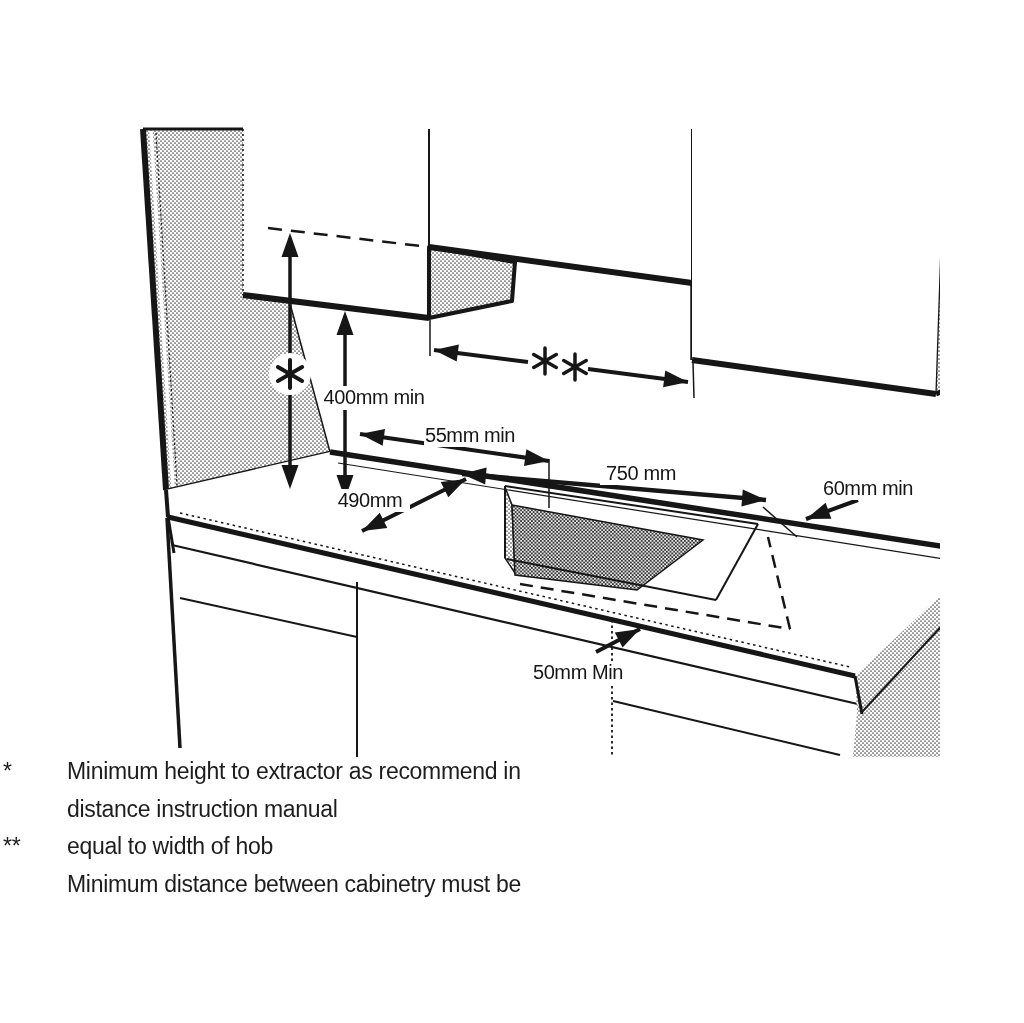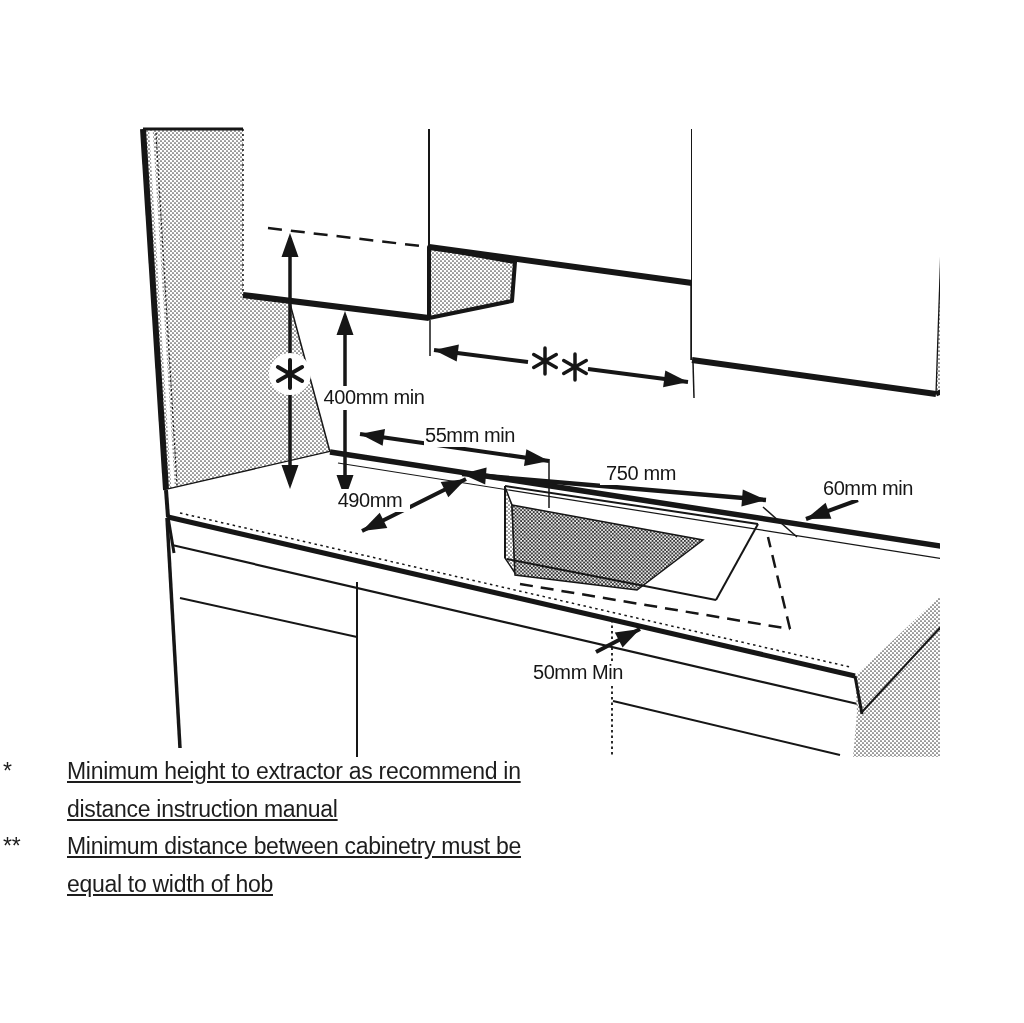--- a/index.html
+++ b/index.html
@@ -5,21 +5,21 @@
   html,body{margin:0;padding:0;background:#ffffff;}
   #page{position:relative;width:940px;height:1023px;background:#ffffff;overflow:hidden;
         font-family:"Liberation Sans",sans-serif;}
   #drawing{position:absolute;left:0;top:0;}
   .dimlabel{font-family:"Liberation Sans",sans-serif;font-size:20px;letter-spacing:-0.4px;
             fill:#161616;}
   .footnotes{position:absolute;left:0;top:0;width:640px;color:#1d1d1d;
              font-size:23px;letter-spacing:-0.3px;line-height:38px;}
   .fn-row{position:absolute;left:0;width:640px;}
   .fn-marker{position:absolute;left:3px;top:0;}
-  .fn-text{position:absolute;left:67px;top:0;width:560px;text-decoration:underline;}
+  .fn-text{position:absolute;left:67px;top:0;width:560px;}
 </style>
 </head>
 <body>
 
 <div id="page">
 
 <svg id="drawing" width="1024" height="1023" viewBox="0 0 1024 1023">
   <defs>
     <pattern id="hl" patternUnits="userSpaceOnUse" width="4" height="4">
       <rect width="4" height="4" fill="#ffffff"></rect>
@@ -200,19 +200,19 @@
   <div class="fn-row" style="top:752px;">
     <span class="fn-marker">*</span>
     <div class="fn-text">
       <div>Minimum height to extractor as recommend in</div>
       <div>distance instruction manual</div>
     </div>
   </div>
   <div class="fn-row" style="top:827px;">
     <span class="fn-marker">**</span>
     <div class="fn-text">
+      <div>equal to width of hob</div>
       <div>Minimum distance between cabinetry must be</div>
-      <div>equal to width of hob</div>
     </div>
   </div>
 </div>
 
 </div>
 
 </body></html>

